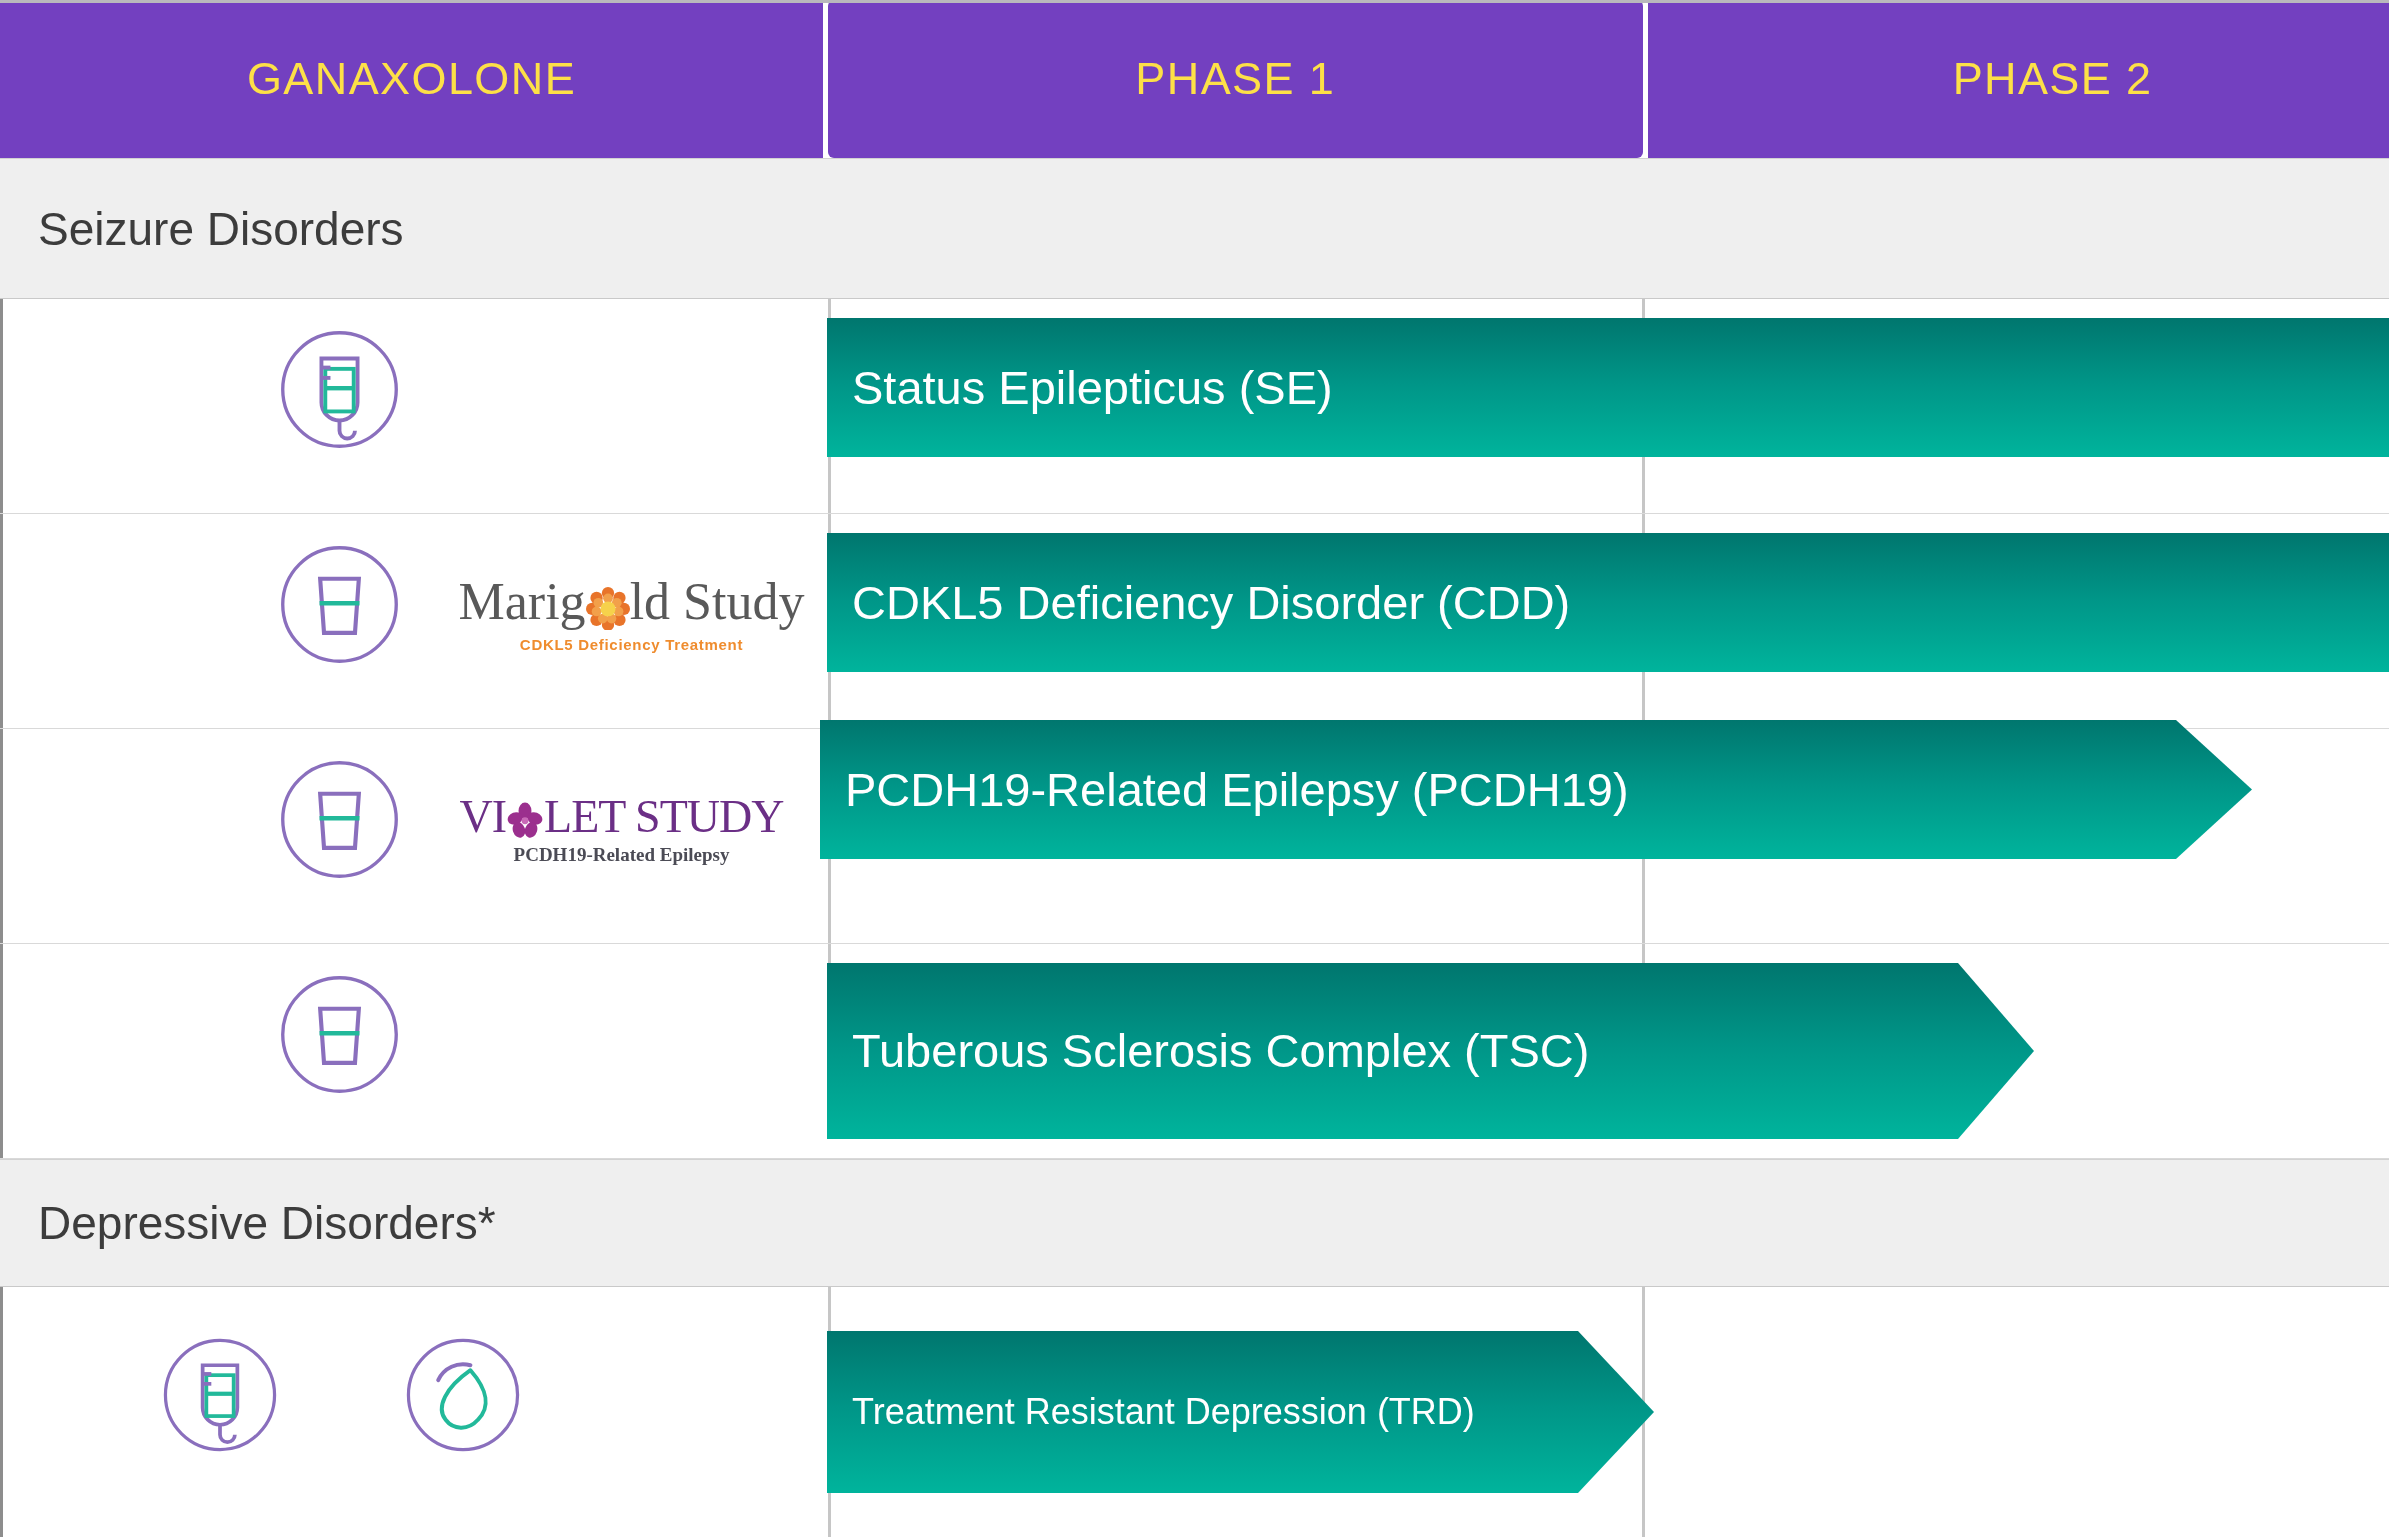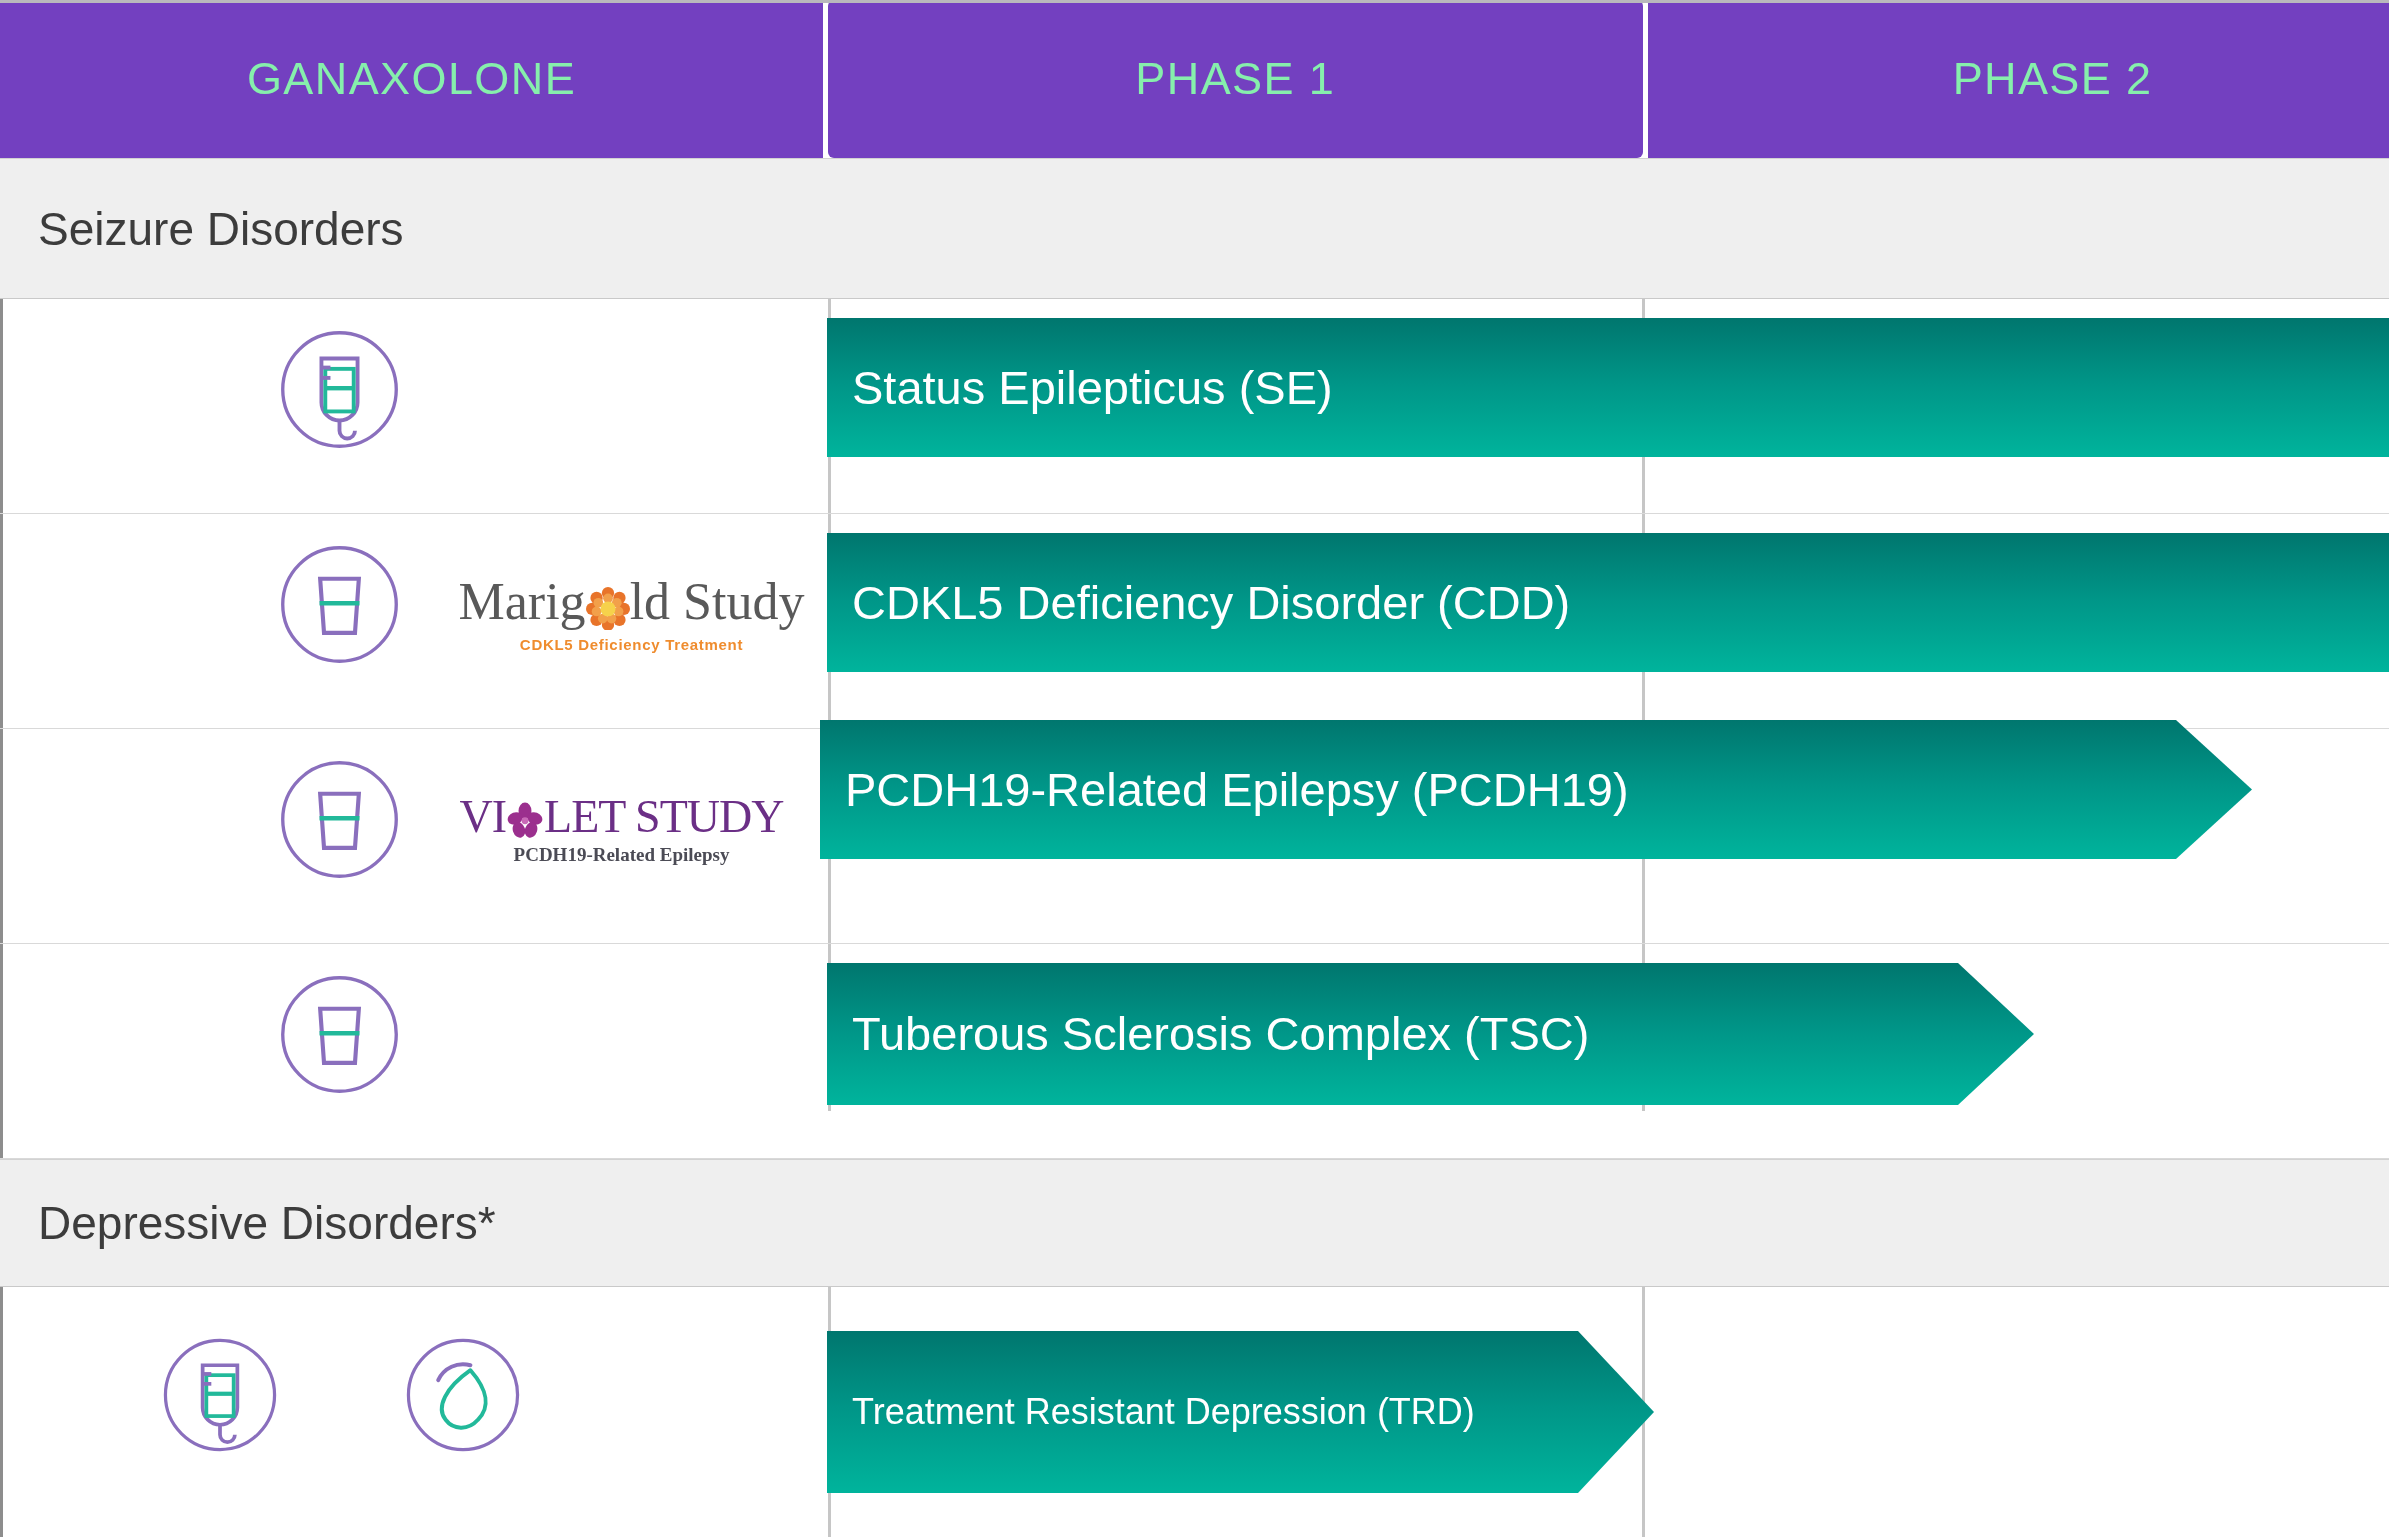--- a/index.html
+++ b/index.html
@@ -12,21 +12,21 @@
     overflow:hidden;
   }
 
   
   .hdr-row{
     position:absolute;left:0;top:0;width:3285px;height:158px;
     display:flex;
   }
   .hdr-cell{
     background:#7340c0;
-    color:#86efac;
+    color:#fde047;
     display:flex;align-items:center;justify-content:center;
     font-size:45px;
     letter-spacing:1.4px;
     font-weight:400;
     box-sizing:border-box;
   }
   .hdr-gap{width:4.8px;background:#ffffff;}
   .hdr-top-line{
     position:absolute;left:0;top:0;width:3285px;height:2.9px;background:#b9b9bc;z-index:5;
   }
@@ -259,21 +259,21 @@
   <div class="data-row" style="top:944px;height:215px;"></div>
 
   <div class="icon-wrap" style="left:275px;top:970px;width:129px;height:129px;">
     <svg viewBox="0 0 100 100">
       <circle cx="50" cy="50" r="44" fill="none" stroke="#8a6fbd" stroke-width="2.6"></circle>
       <path d="M35 30 h30 l-3 42 h-24 z" fill="none" stroke="#8a6fbd" stroke-width="3.2"></path>
       <line x1="34.5" y1="49" x2="65.5" y2="49" stroke="#22b99a" stroke-width="3.6"></line>
     </svg>
   </div>
 
-  <div class="bar" style="left:827px;top:963px;width:1207px;height:142px;">
+  <div class="bar" style="left:827px;top:963px;width:1207px;height:176px;">
     <span class="bar-label">Tuberous Sclerosis Complex (TSC)</span>
   </div>
 
   <div class="section-band" style="top:1159px;height:128px;">
     <span class="label">Depressive Disorders*</span>
   </div>
 
   <div class="data-row" style="top:1287px;height:251px;border-bottom:none;"></div>
 
   <div class="icon-wrap" style="left:158px;top:1333px;width:124px;height:124px;">

